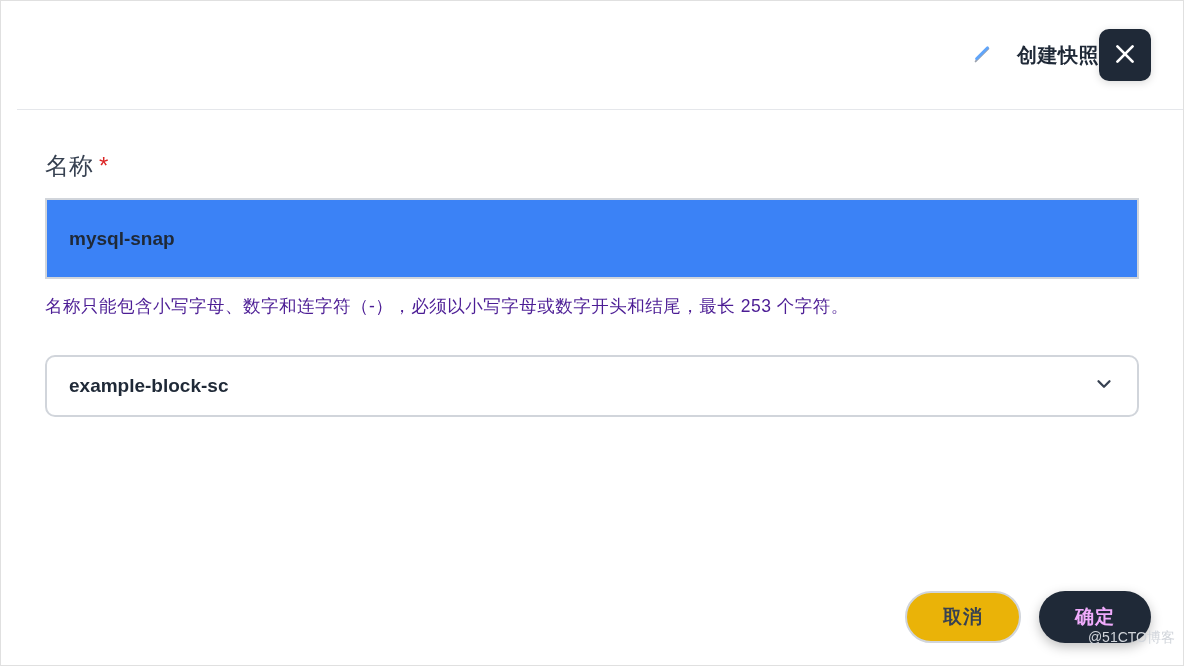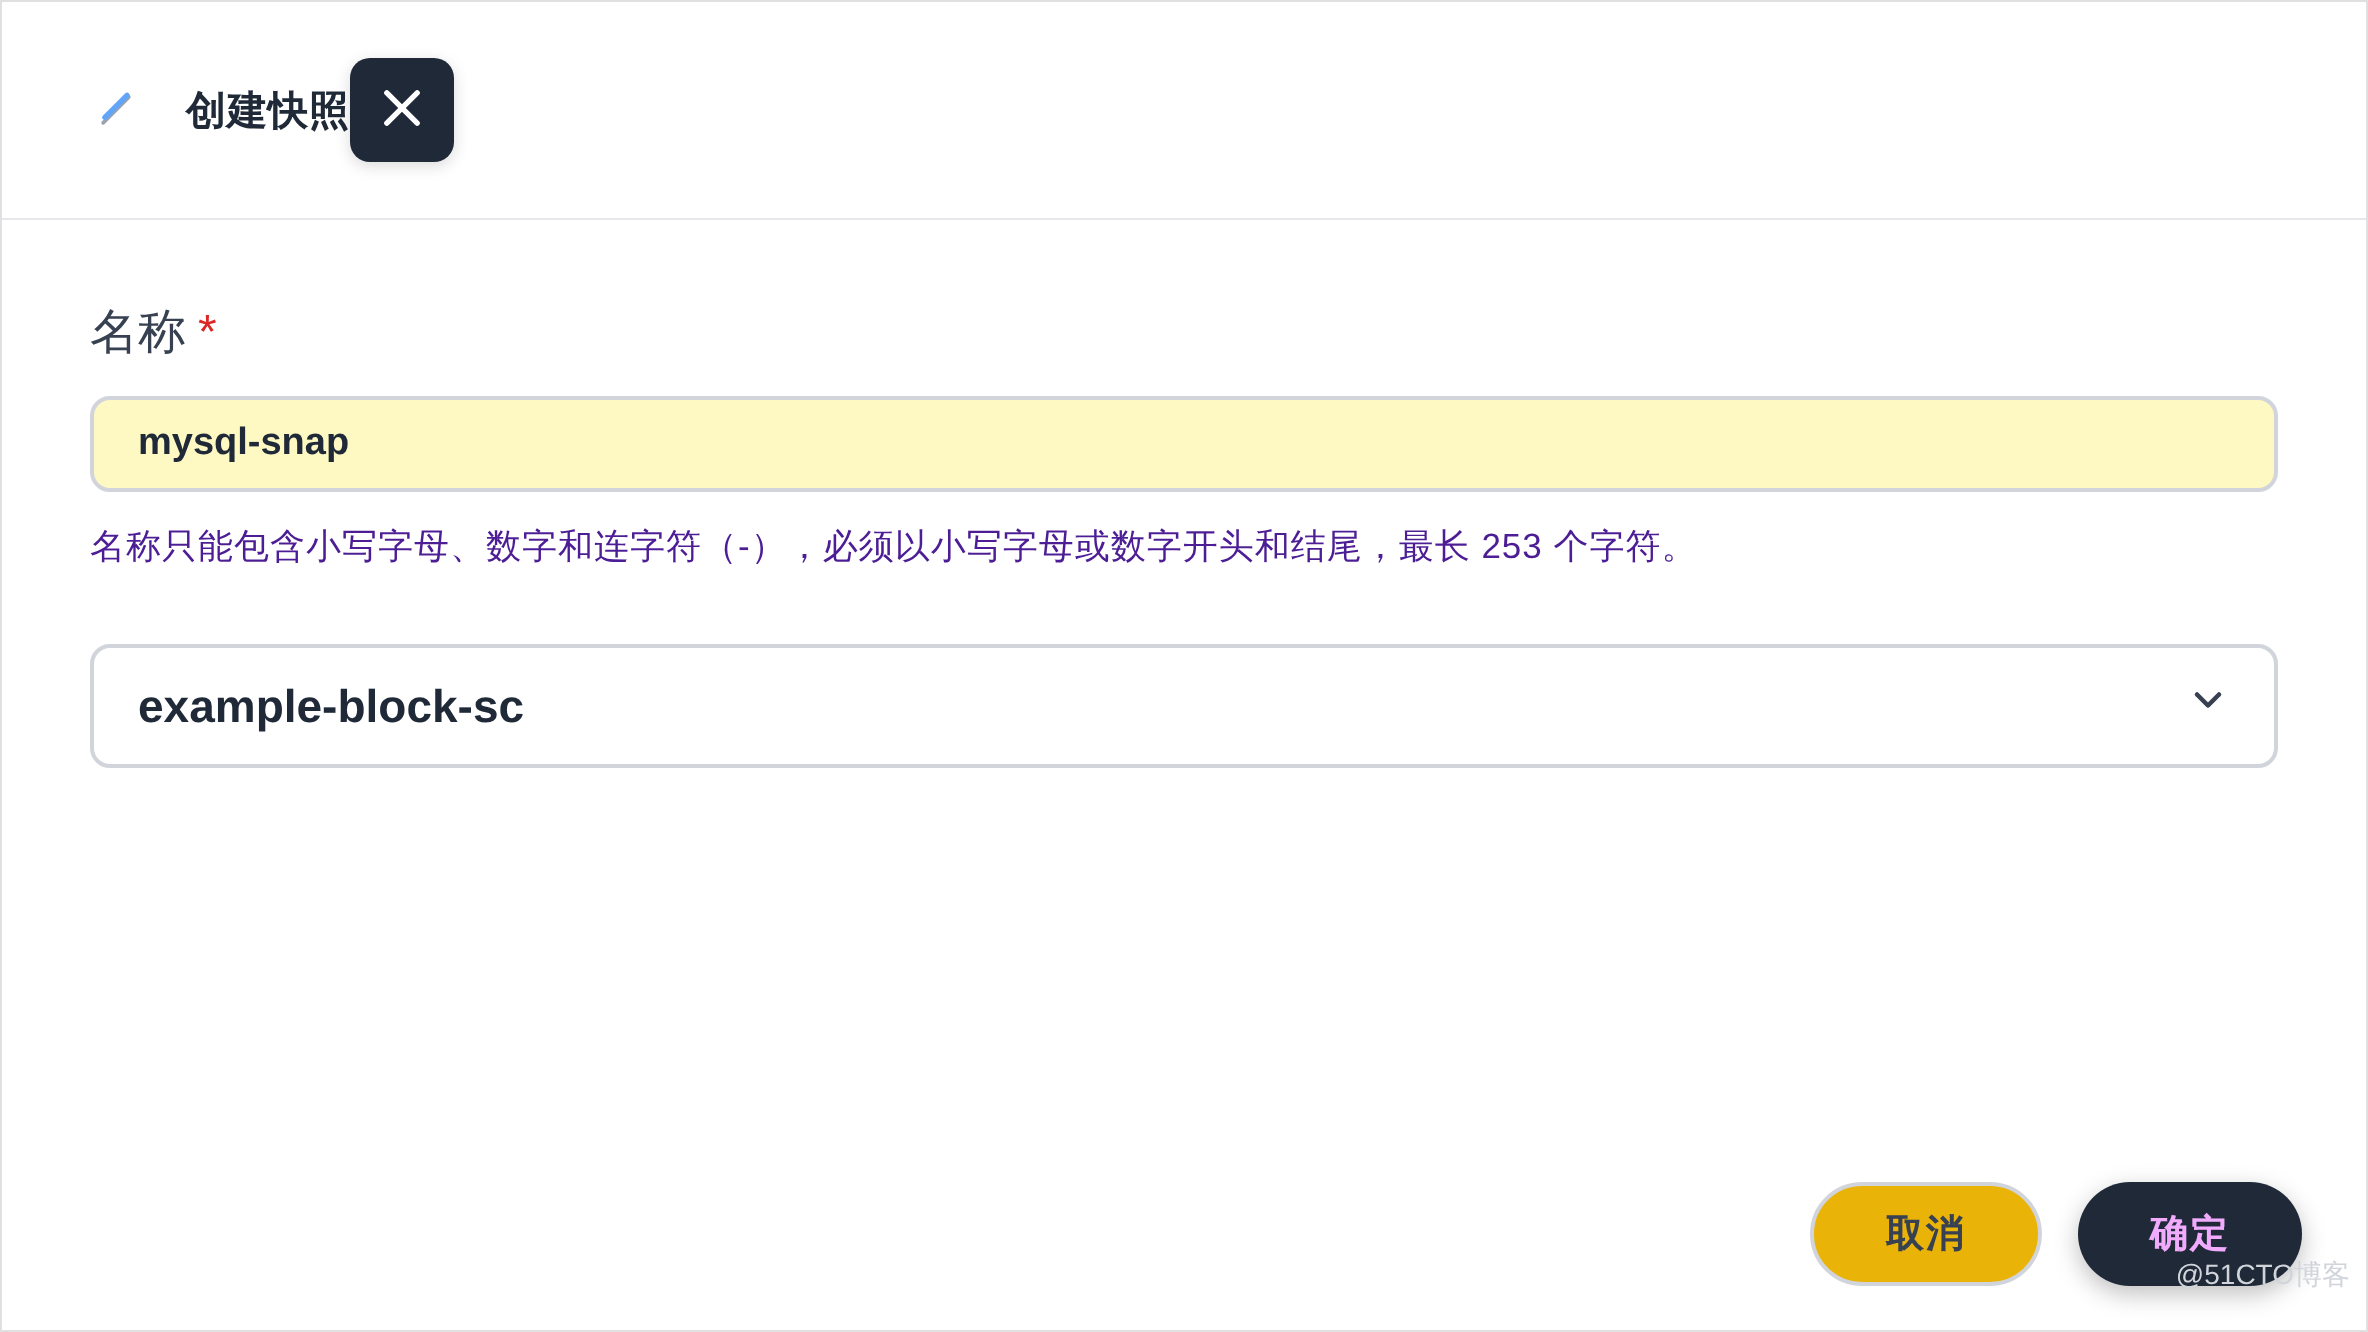--- a/index.html
+++ b/index.html
@@ -11,23 +11,24 @@
       font-family: -apple-system, BlinkMacSystemFont, "Segoe UI", "PingFang SC", "Microsoft YaHei", sans-serif;
       background: #fff;
       width: 1184px;
       height: 666px;
       position: relative;
       border: 1px solid #e0e0e0;
     }
     .modal-header {
       display: flex;
       align-items: center;
-      justify-content: flex-start;
+      justify-content: flex-end;
       padding: 28px 32px 28px 46px;
       border-bottom: 1px solid #e5e7eb;
+      margin-left: 16px;
     }
     .header-left {
       display: flex;
       align-items: center;
       gap: 24px;
     }
     .pencil-icon {
       width: 22px;
       height: 22px;
       display: flex;
@@ -71,35 +72,35 @@
       font-size: 24px;
       color: #374151;
       margin-bottom: 16px;
     }
     .required-asterisk {
       color: #dc2626;
       margin-left: 6px;
     }
     .form-input {
       width: 100%;
-      height: 48px;
+      height: 81px;
       padding: 0 22px;
       font-size: 19px;
       font-weight: 600;
       color: #1f2937;
       border: 2px solid #d1d5db;
-      border-radius: 10px;
-      background: #fef9c3;
+      border-radius: 0;
+      background: #3b82f6;
       outline: none;
     }
     .form-select {
       width: 100%;
       height: 62px;
       padding: 1px 22px;
-      font-size: 23px;
+      font-size: 19px;
       font-weight: 600;
       color: #1f2937;
       border: 2px solid #d1d5db;
       border-radius: 10px;
       background: #fff;
       outline: none;
       cursor: pointer;
       display: flex;
       align-items: center;
       justify-content: space-between;

